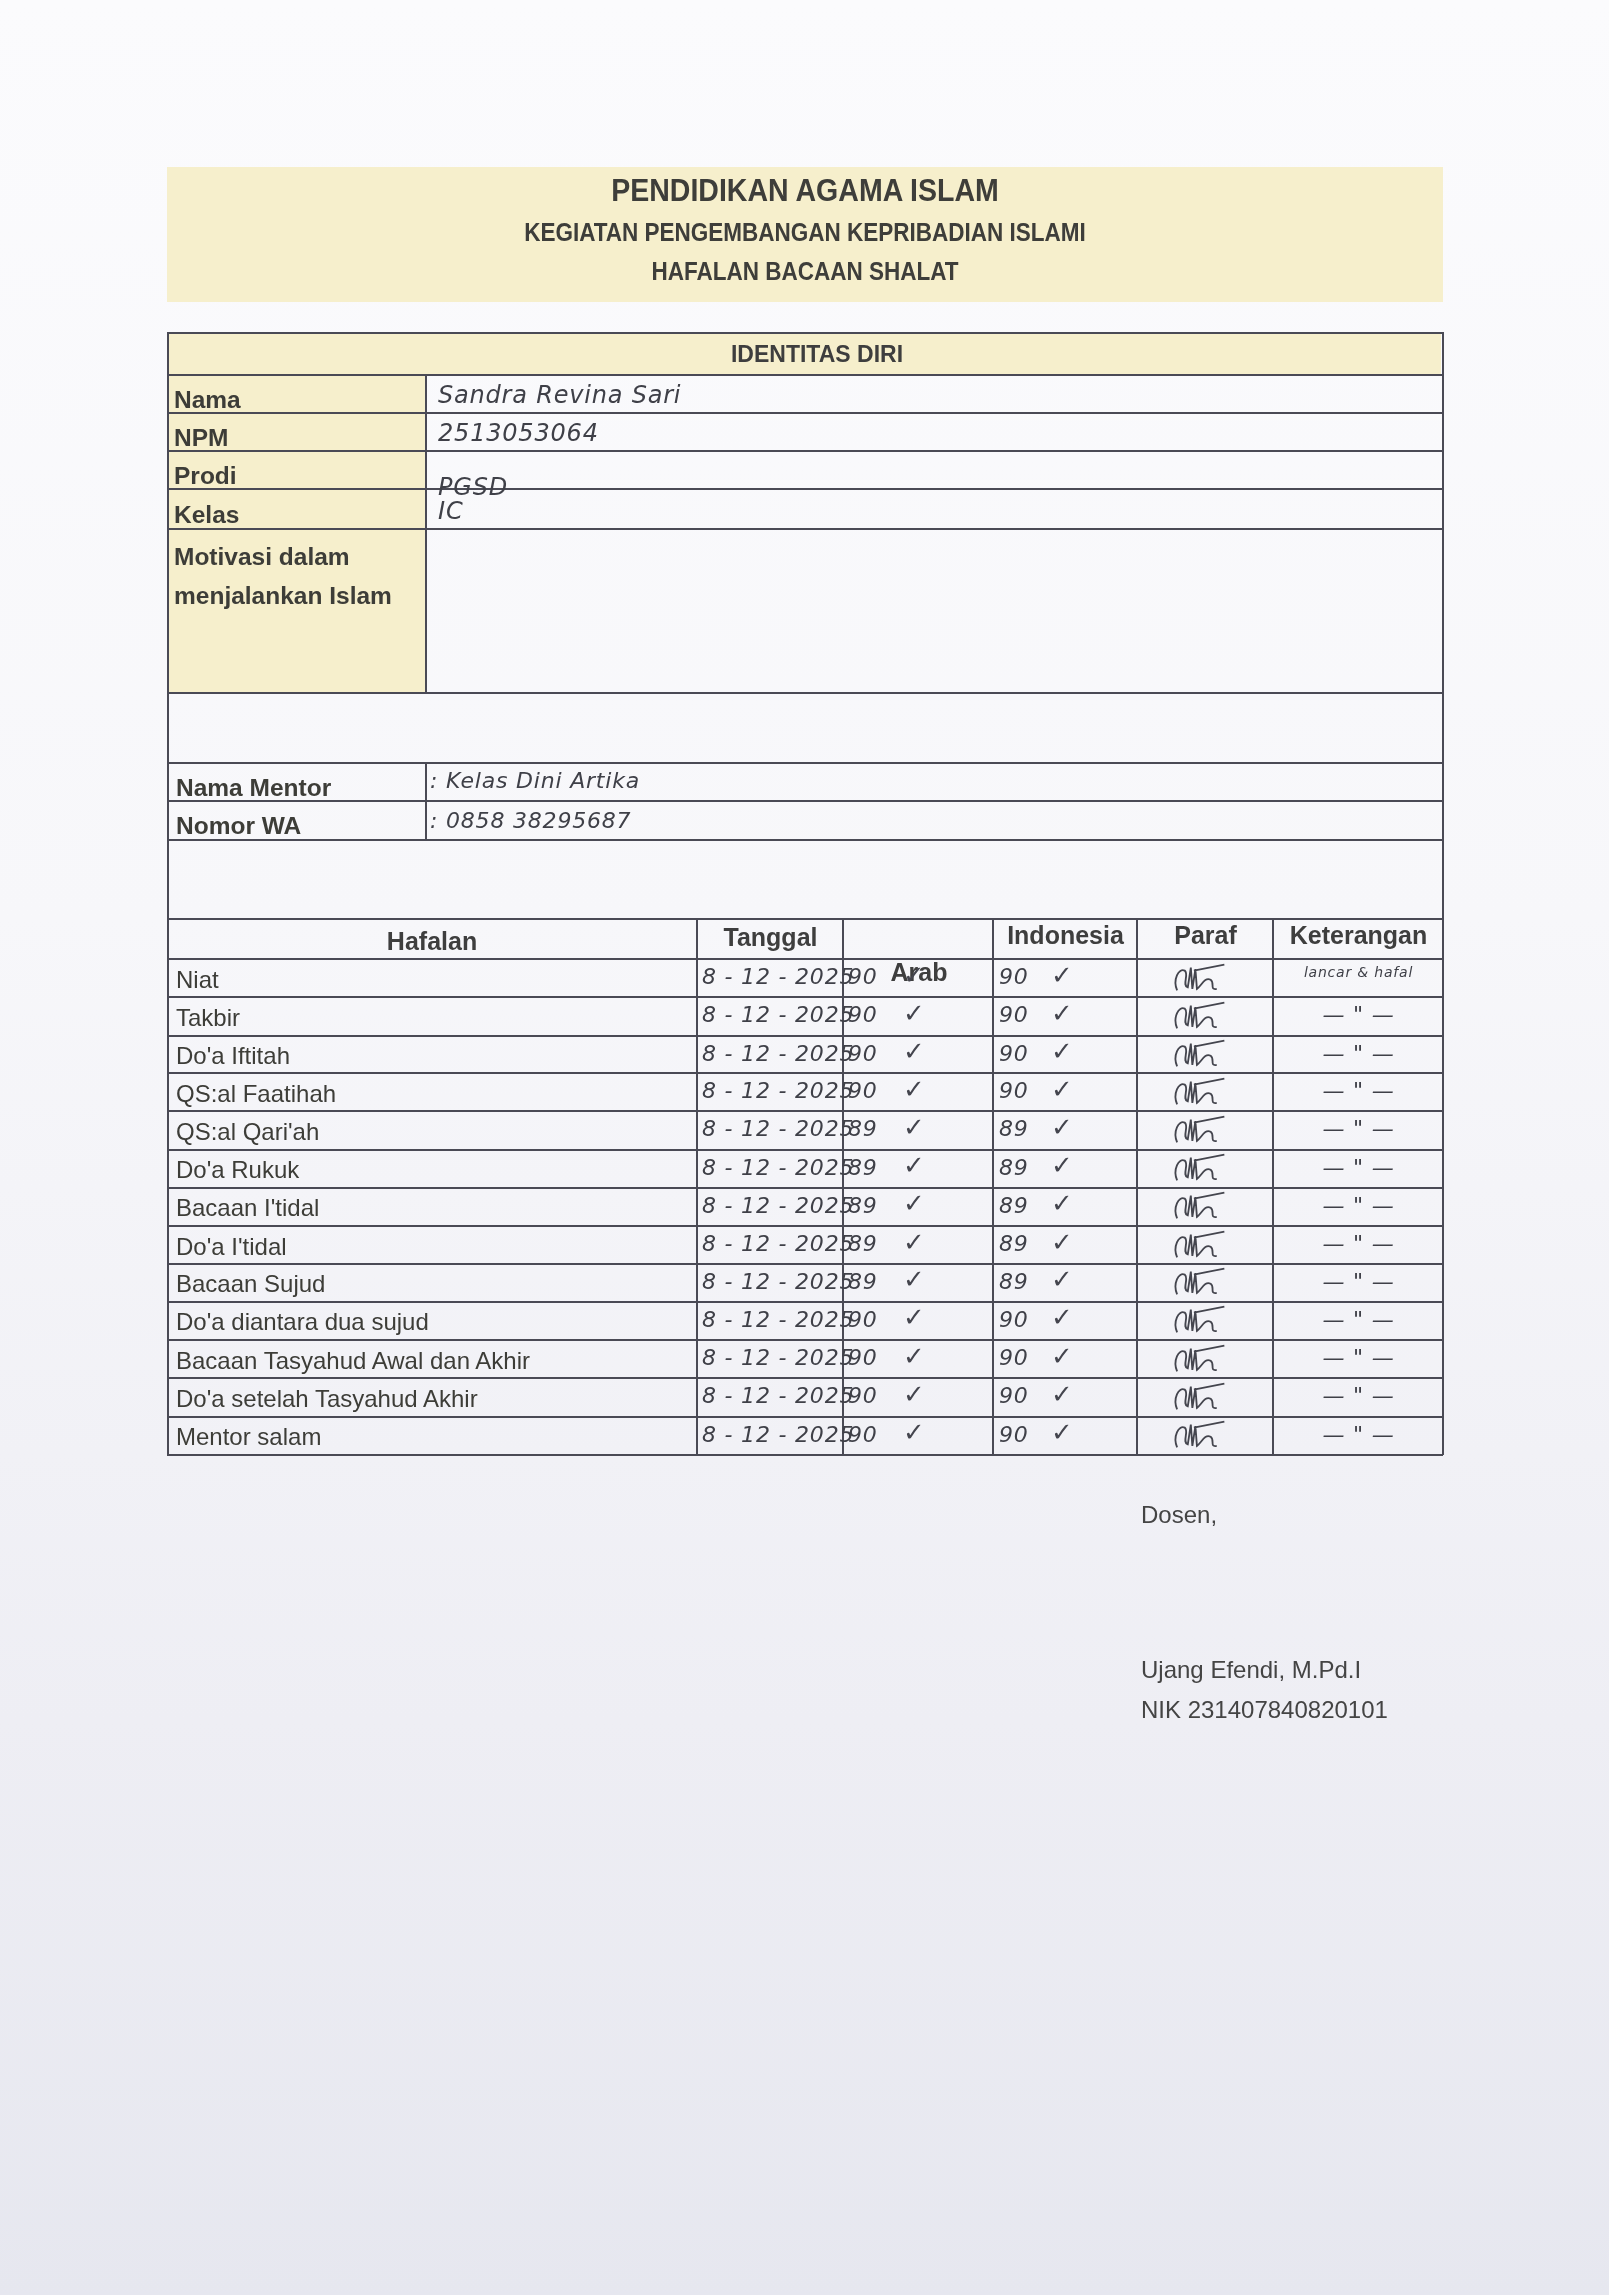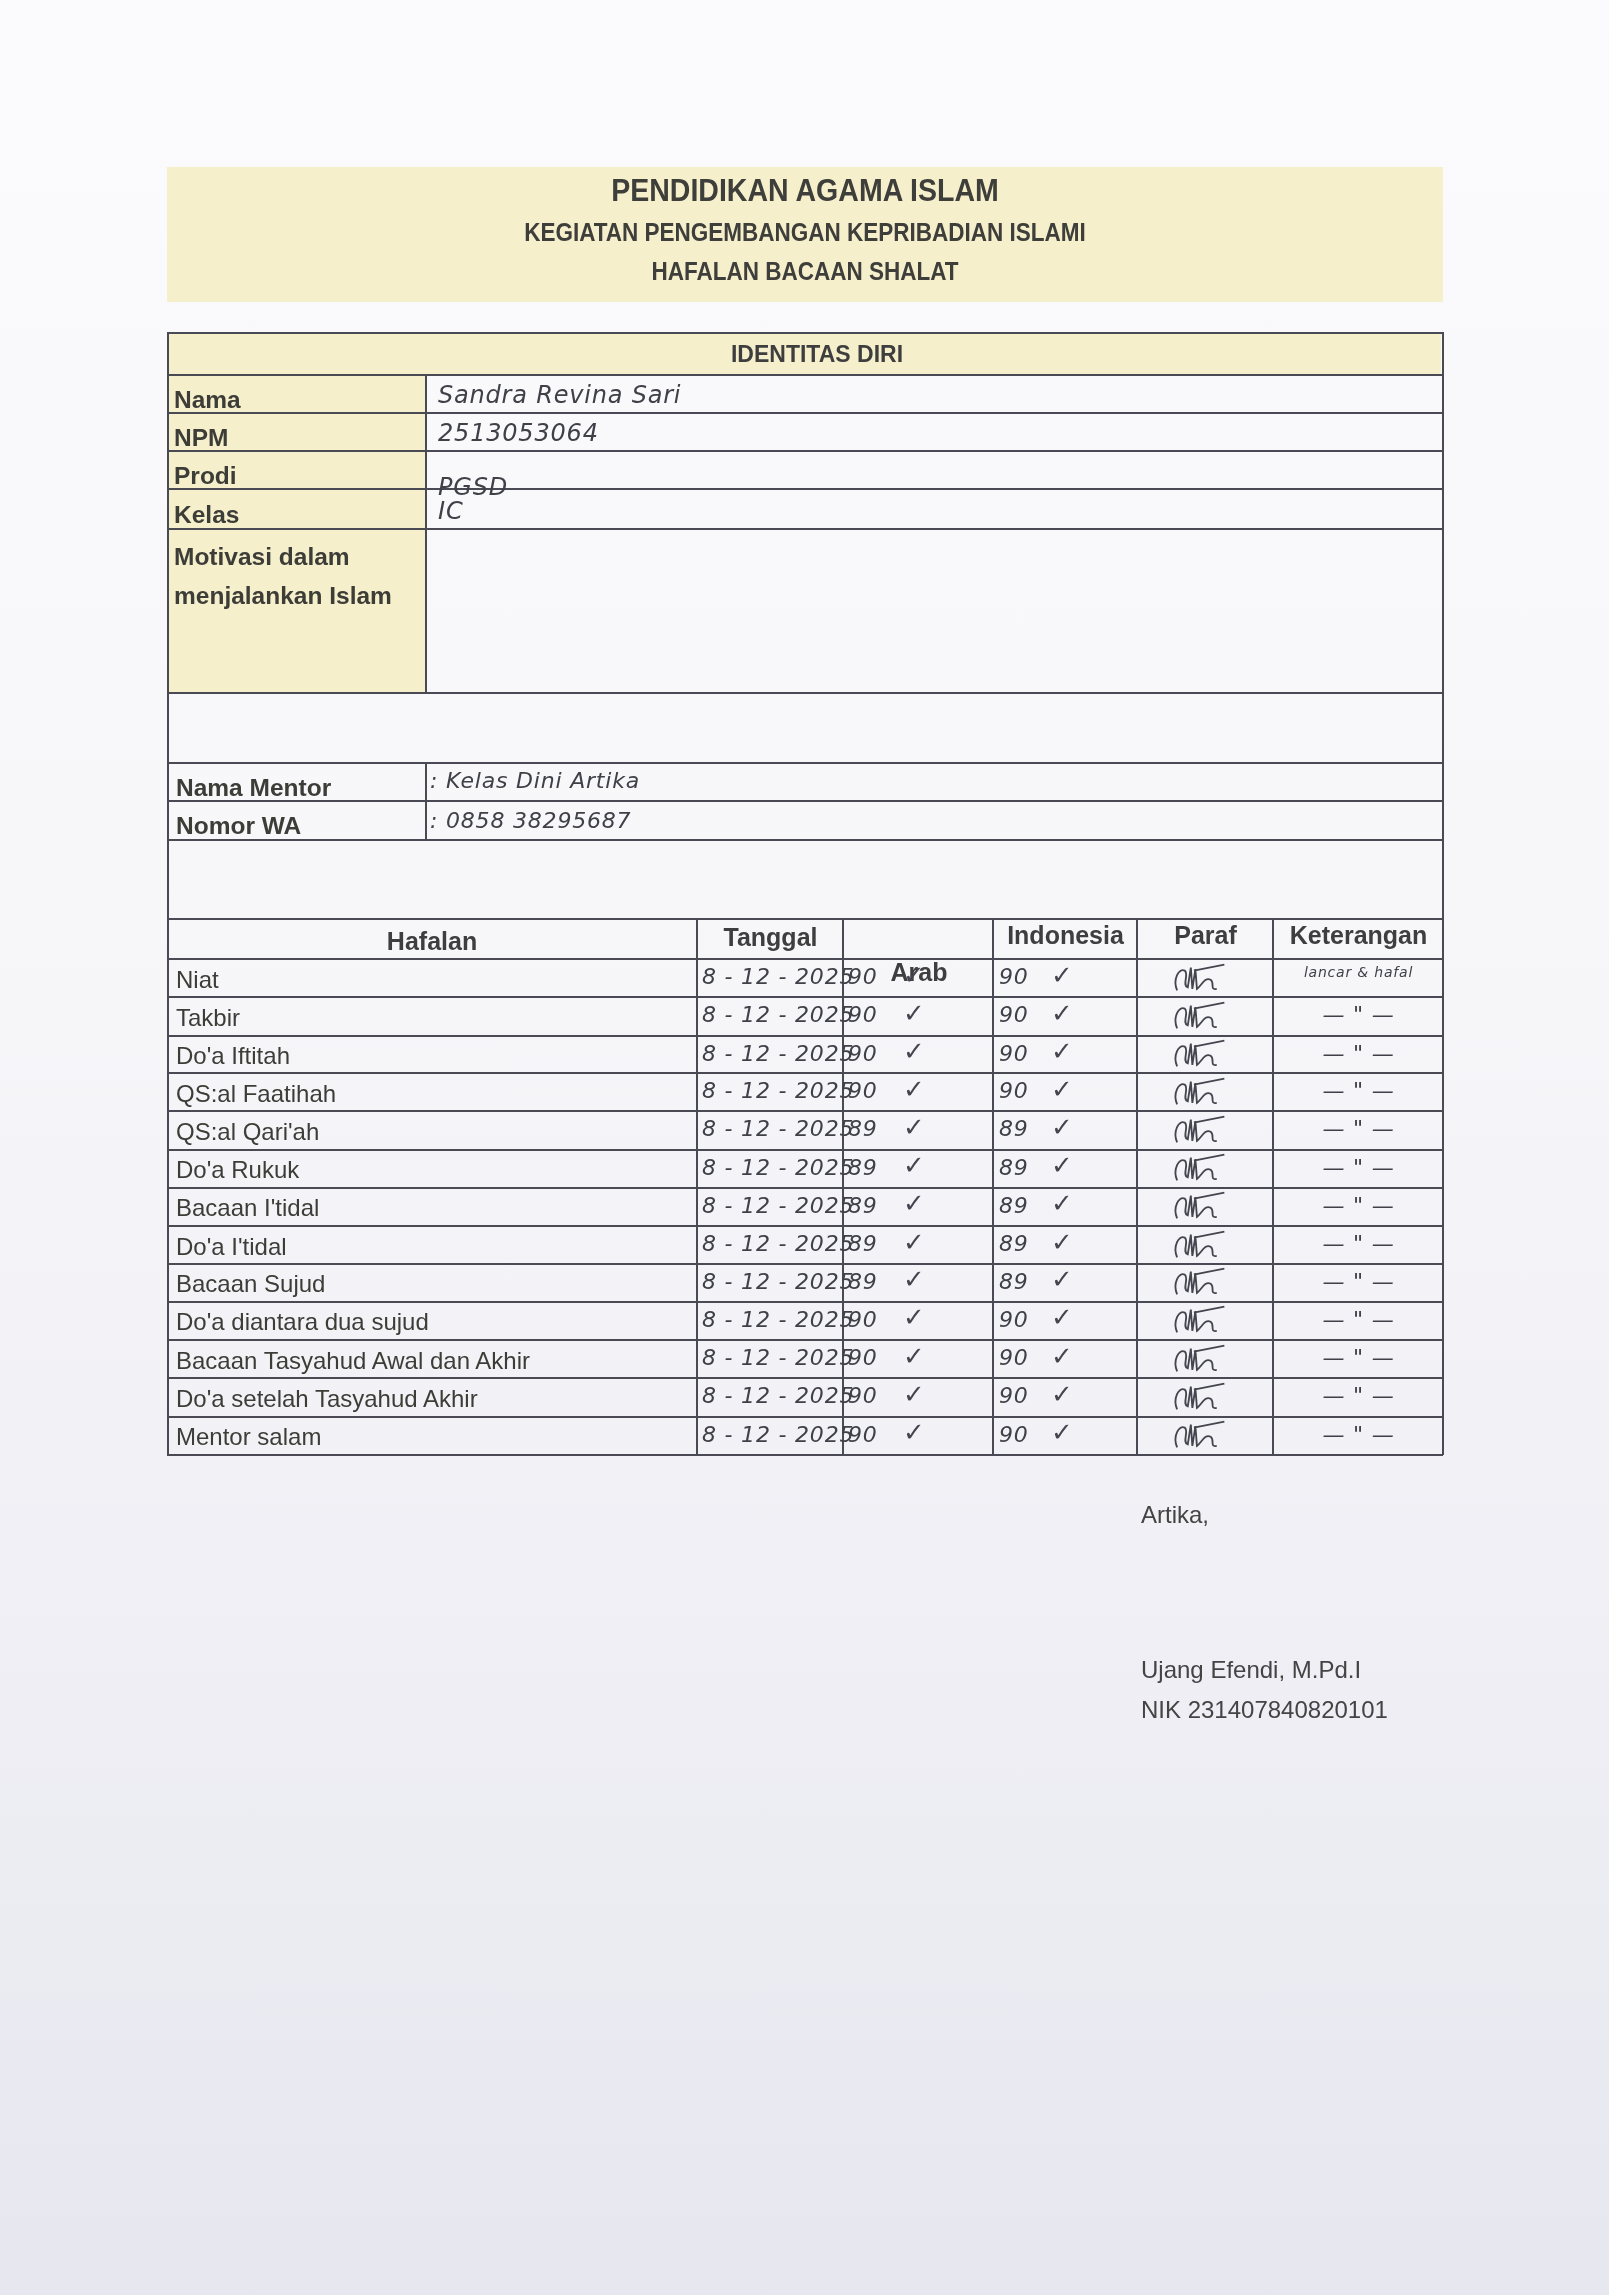--- a/index.html
+++ b/index.html
@@ -297,16 +297,16 @@
       <div class="sig" style="left:1171px;top:1420px;">
         <svg width="61" height="32" viewBox="0 0 80 42">
           <path d="M8 36 C2 22, 10 6, 18 10 C24 14, 14 30, 22 32 L26 6 L28 34 L32 8 L34 34 C40 30, 44 18, 52 22 C58 26, 50 36, 60 34 M30 10 L70 2" fill="none" stroke="#44454e" stroke-width="2.4"></path>
         </svg>
       </div>
       <div class="cell hw" style="left:1282px;top:1422px;width:153px;text-align:center;font-size:22px;">— " —</div>
     </div>
     </div>
 </div>
 
-<div class="footer-text" style="left:1141px;top:1501px;">Artika,</div>
+<div class="footer-text" style="left:1141px;top:1501px;">Dosen,</div>
 <div class="footer-text" style="left:1141px;top:1656px;">Ujang Efendi, M.Pd.I</div>
 <div class="footer-text" style="left:1141px;top:1696px;">NIK 231407840820101</div>
 
 
 </body></html>

